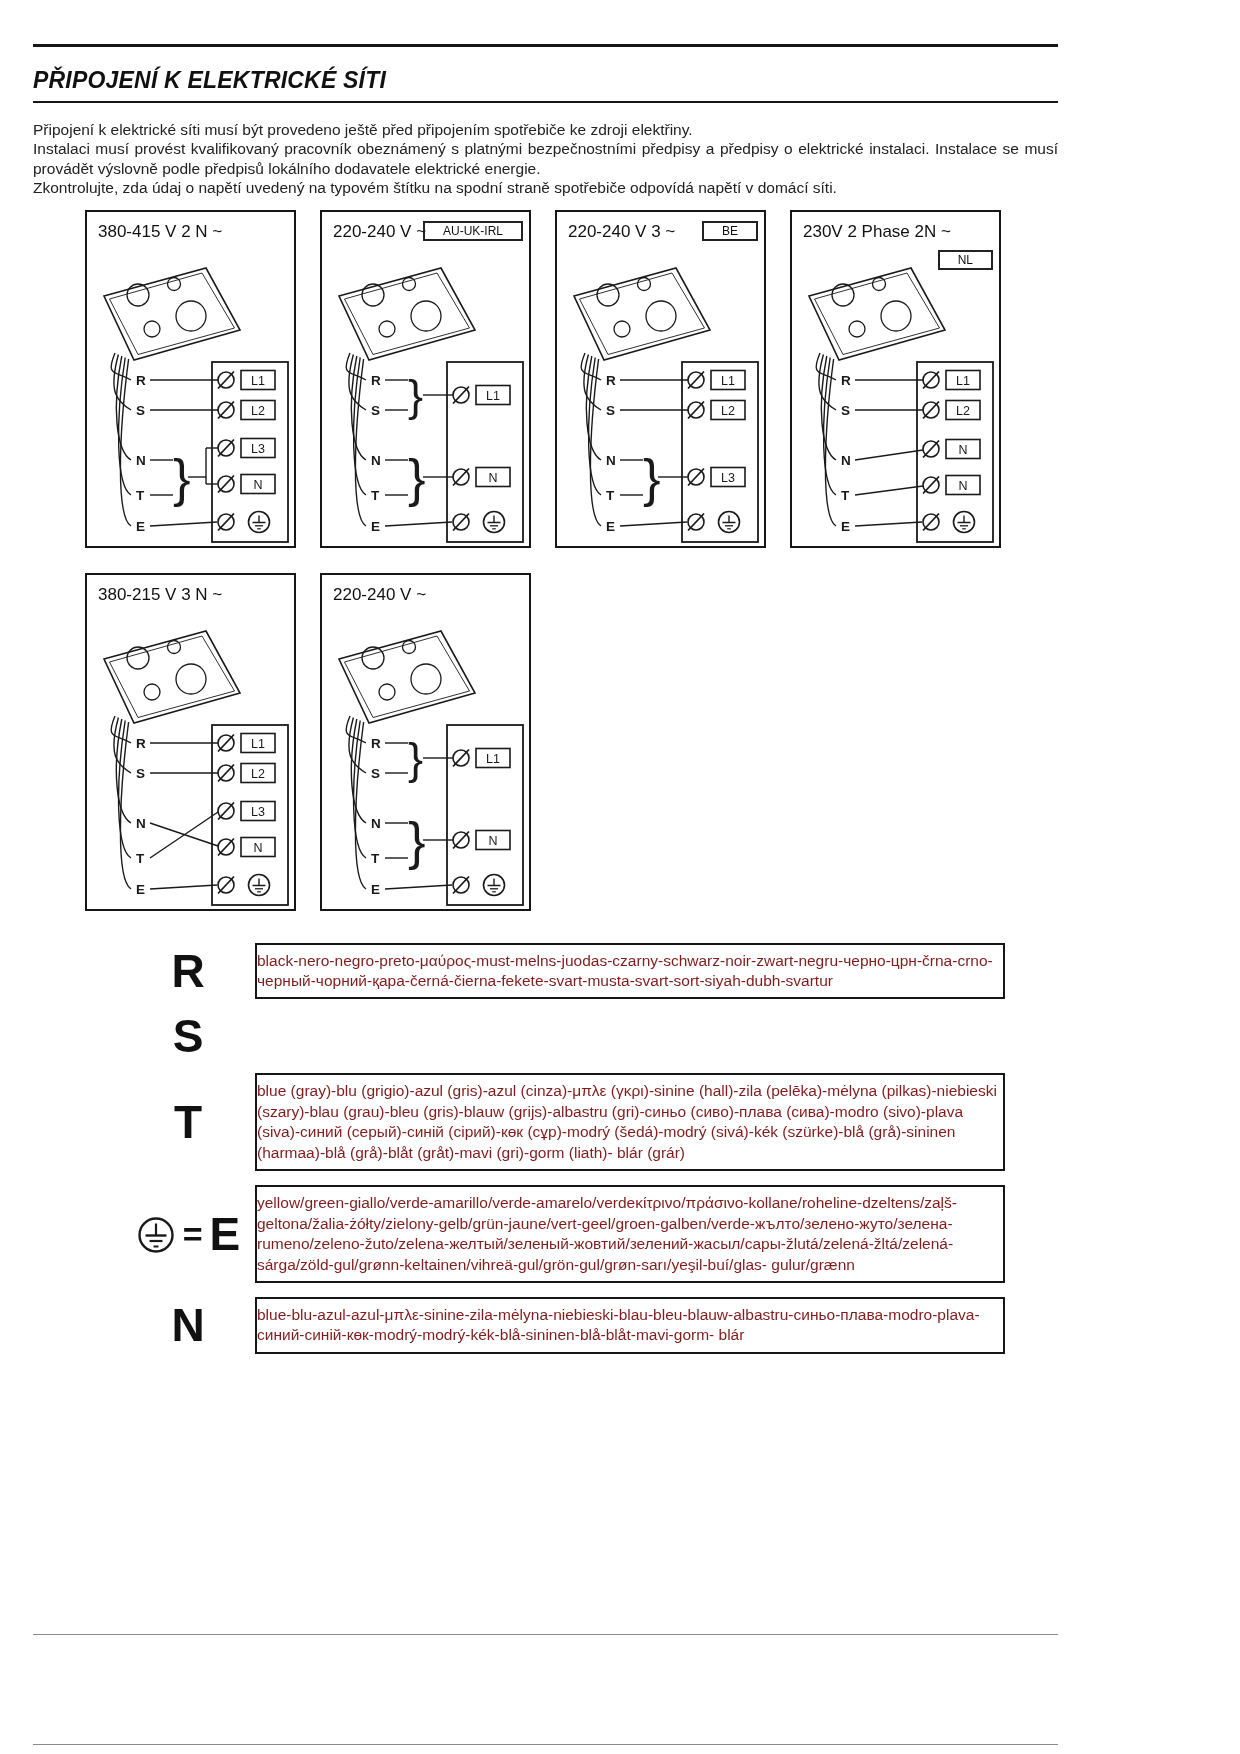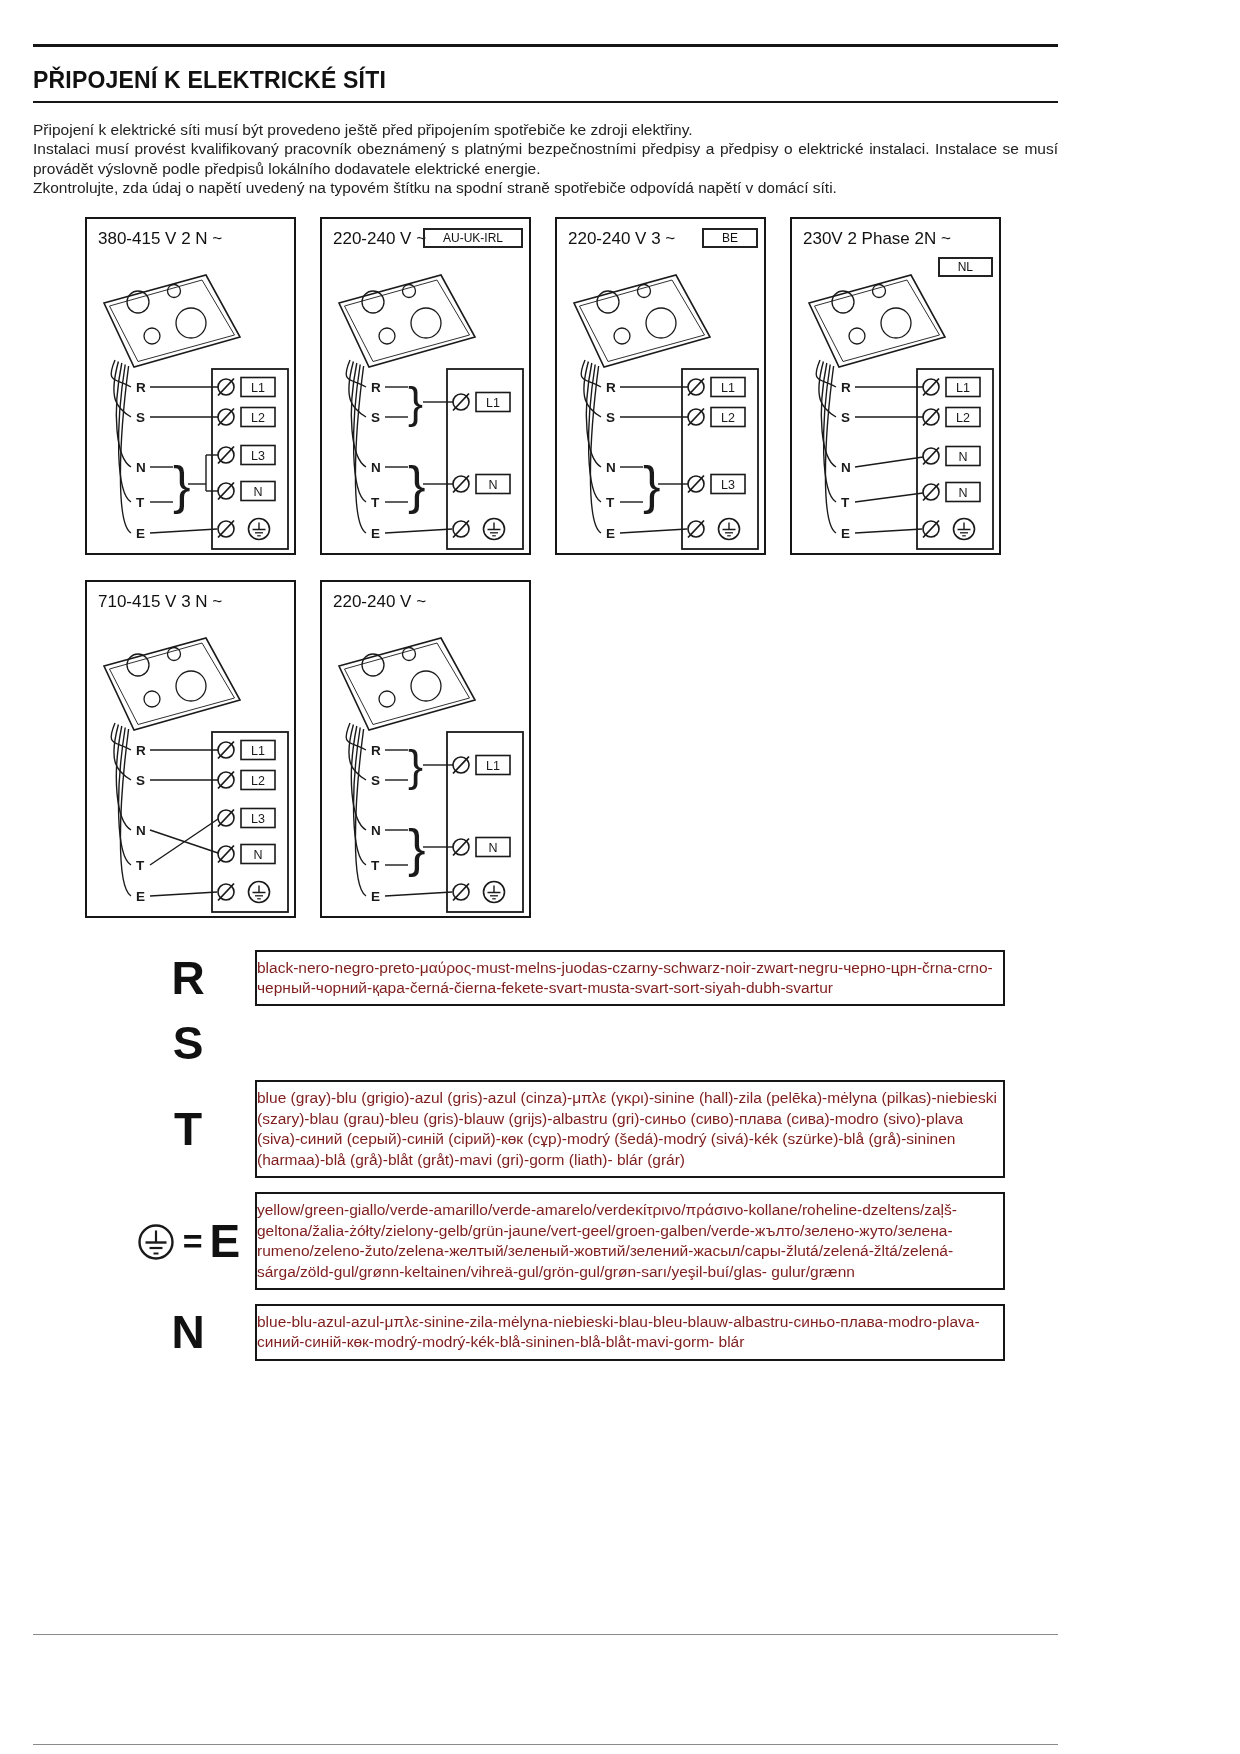--- a/index.html
+++ b/index.html
@@ -3,25 +3,25 @@
 <meta charset="utf-8">
 <style>
   * { margin:0; padding:0; box-sizing:border-box; }
   html,body { background:#ffffff; }
   body {
     width:1240px; height:1754px; position:relative; overflow:hidden;
     font-family:"Liberation Sans","DejaVu Sans",sans-serif; color:#1a1a1a;
   }
   .content { position:absolute; left:33px; top:0; width:1025px; }
   .top-rule { border:none; border-top:3px solid #161616; margin-top:44px; }
-  .page-title { margin-top:20px; font-size:23px; font-weight:bold; letter-spacing:0.2px; color:#111; }
+  .page-title { margin-top:20px; font-size:23px; font-weight:bold; letter-spacing:0.2px; color:#111;font-style:italic; }
   .title-rule { border:none; border-top:2px solid #161616; margin-top:7px; }
   .intro { margin-top:17px; }
   .intro p { font-size:15.5px; line-height:1.25; text-align:justify; color:#222; }
-  .diagrams { margin-top:19px; margin-left:52px; width:918px; display:flex; flex-wrap:wrap; gap:25px 24px; }
+  .diagrams { margin-top:12px; margin-left:52px; width:918px; display:flex; flex-wrap:wrap; gap:25px 24px; }
   .dbox { width:211px; height:338px; border:2px solid #161616; position:relative; background:#fff; }
   .dtitle { position:absolute; top:10px; left:11px; font-size:17px; color:#111; white-space:nowrap; }
   .dbadge { position:absolute; top:9px; right:6px; border:2px solid #222; font-size:12px; line-height:16px; padding:0 18px; color:#111; white-space:nowrap; }
   .dbadge.below { top:38px; }
   .dbox svg { position:absolute; left:1px; bottom:2px; }
   .codes { margin-top:32px; }
   .code-row { display:flex; align-items:center; margin-bottom:14px; width:972px; }
   .code-symbol { width:222px; display:flex; align-items:center; justify-content:center; padding-left:88px; gap:7px; flex-shrink:0; }
   .code-letter { font-size:46px; font-weight:bold; color:#111; line-height:1; }
   .code-eq { font-size:34px; font-weight:bold; color:#111; }
@@ -282,21 +282,21 @@
           <g>
             <line x1="62" y1="130" x2="130" y2="130" stroke="#1a1a1a" stroke-width="1.4"></line>
             <line x1="62" y1="160" x2="130" y2="160" stroke="#1a1a1a" stroke-width="1.4"></line>
             <line x1="62" y1="210" x2="130" y2="200" stroke="#1a1a1a" stroke-width="1.4"></line>
             <line x1="62" y1="245" x2="130" y2="236" stroke="#1a1a1a" stroke-width="1.4"></line>
             <line x1="62" y1="276" x2="129" y2="272" stroke="#1a1a1a" stroke-width="1.4"></line>
           </g>
         </svg>
       </div>
       <div class="dbox">
-        <div class="dtitle">710-415 V 3 N ~</div>
+        <div class="dtitle">380-215 V 3 N ~</div>
         <svg width="207" height="294" viewBox="0 0 207 294">
           <g>
             <polygon points="16,46 118,18 152,80 46,110" fill="#fff" stroke="#1a1a1a" stroke-width="1.6"></polygon>
             <polygon points="21.5,49 114,23 146.5,78 50,104.5" fill="none" stroke="#1a1a1a" stroke-width="0.9"></polygon>
             <circle cx="50" cy="45" r="11" fill="none" stroke="#1a1a1a" stroke-width="1.3"></circle>
             <circle cx="86" cy="34" r="6.5" fill="none" stroke="#1a1a1a" stroke-width="1.3"></circle>
             <circle cx="64" cy="79" r="8" fill="none" stroke="#1a1a1a" stroke-width="1.3"></circle>
             <circle cx="103" cy="66" r="15" fill="none" stroke="#1a1a1a" stroke-width="1.3"></circle>
           </g>
           <g>

